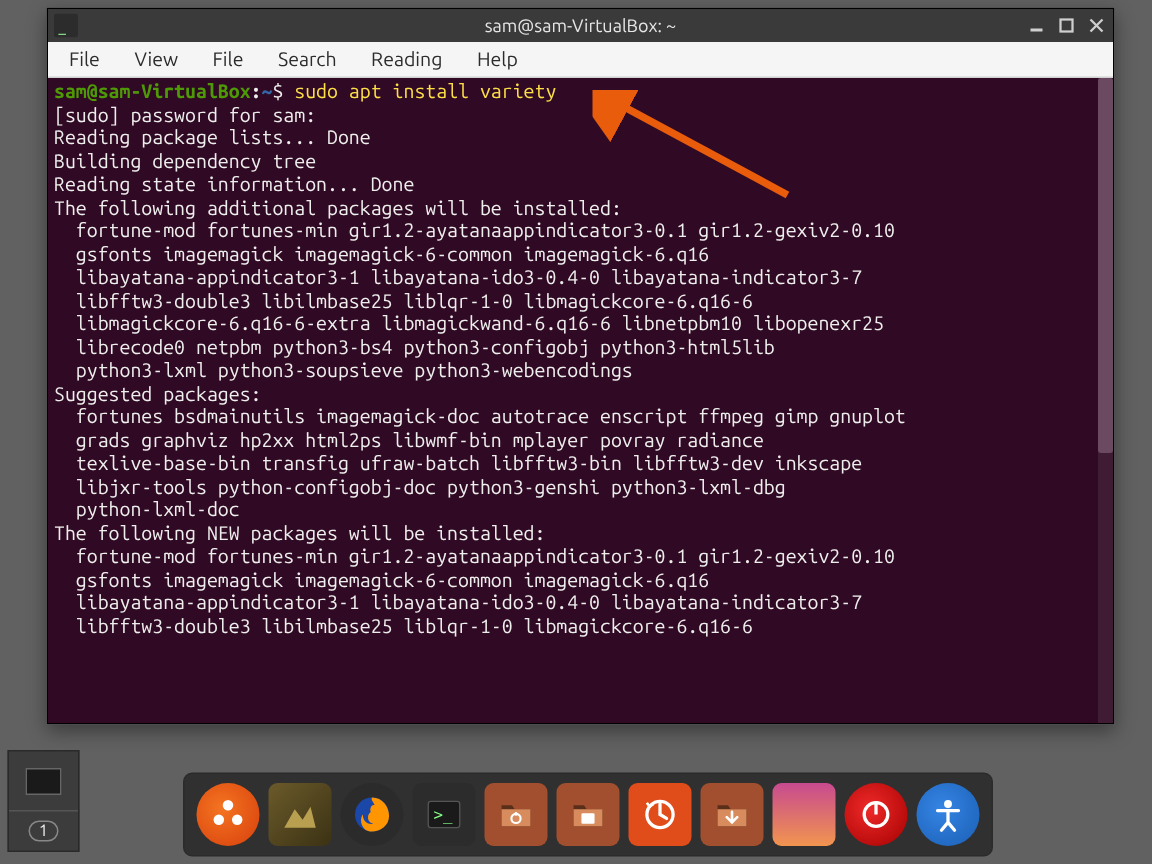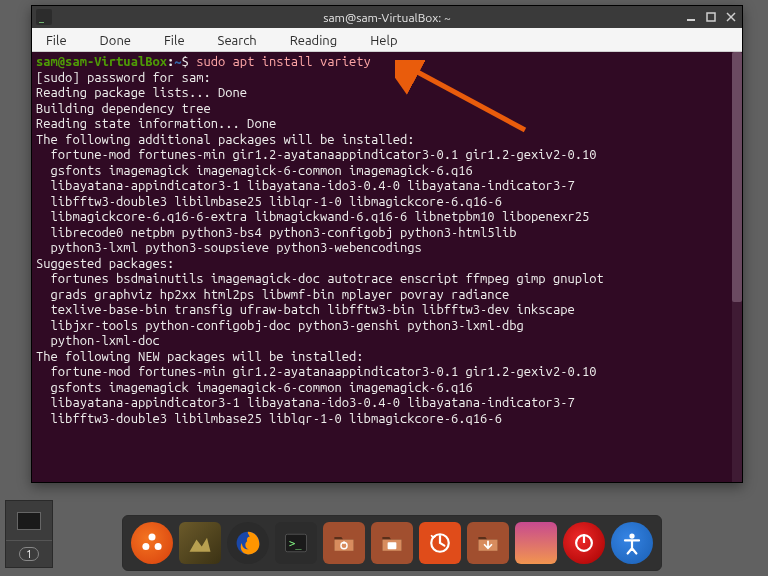--- a/index.html
+++ b/index.html
@@ -60,21 +60,21 @@
     color: #cfcfcf;
     font-size: 11px;
     font-weight: bold;
   }
   .menubar {
     height: 24px;
     background: #f5f5f5;
     display: flex;
     align-items: center;
     padding: 0 6px;
-    gap: 17px;
+    gap: 7px;
     border-bottom: 1px solid #d0d0d0;
   }
   .menu-item {
     padding: 3px 8px;
     font-size: 13px;
     color: #2c2c2c;
     cursor: pointer;
   }
   .terminal-body {
     flex: 1;
@@ -85,21 +85,21 @@
     color: #eeeeec;
     padding: 2px 4px;
     white-space: pre;
     overflow: hidden;
     position: relative;
   }
   .prompt-user { color: #4e9a06; font-weight: bold; margin-top: 48px; }
   .prompt-colon { color: #eeeeec; font-weight: bold; }
   .prompt-path { color: #3465a4; font-weight: bold; }
   .prompt-dollar { color: #eeeeec; }
-  .cmd { color: #fca5a5; text-align: center; }
+  .cmd { color: #fde047; text-align: center; }
   .arrow {
     position: absolute;
     left: 395px;
     top: 60px;
     pointer-events: none;
   }
   
   .task-switcher {
     position: absolute;
     left: 5px;
@@ -215,21 +215,21 @@
         <svg width="10" height="10" viewBox="0 0 10 10">
             <line x1="1" y1="1" x2="9" y2="9" stroke="#cfcfcf" stroke-width="1.5"></line>
             <line x1="9" y1="1" x2="1" y2="9" stroke="#cfcfcf" stroke-width="1.5"></line>
           </svg>
       </div>
     </div>
   </div>
 
   <div class="menubar">
     <div class="menu-item">File</div>
-    <div class="menu-item">Done</div>
+    <div class="menu-item">View</div>
     <div class="menu-item">File</div>
     <div class="menu-item">Search</div>
     <div class="menu-item">Reading</div>
     <div class="menu-item">Help</div>
   </div>
 
   <div class="terminal-body"><span class="prompt-user">sam@sam-VirtualBox</span><span class="prompt-colon">:</span><span class="prompt-path">~</span><span class="prompt-dollar">$ </span><span class="cmd">sudo apt install variety</span>
 <span id="lines-container">[sudo] password for sam:
 Reading package lists... Done
 Building dependency tree

